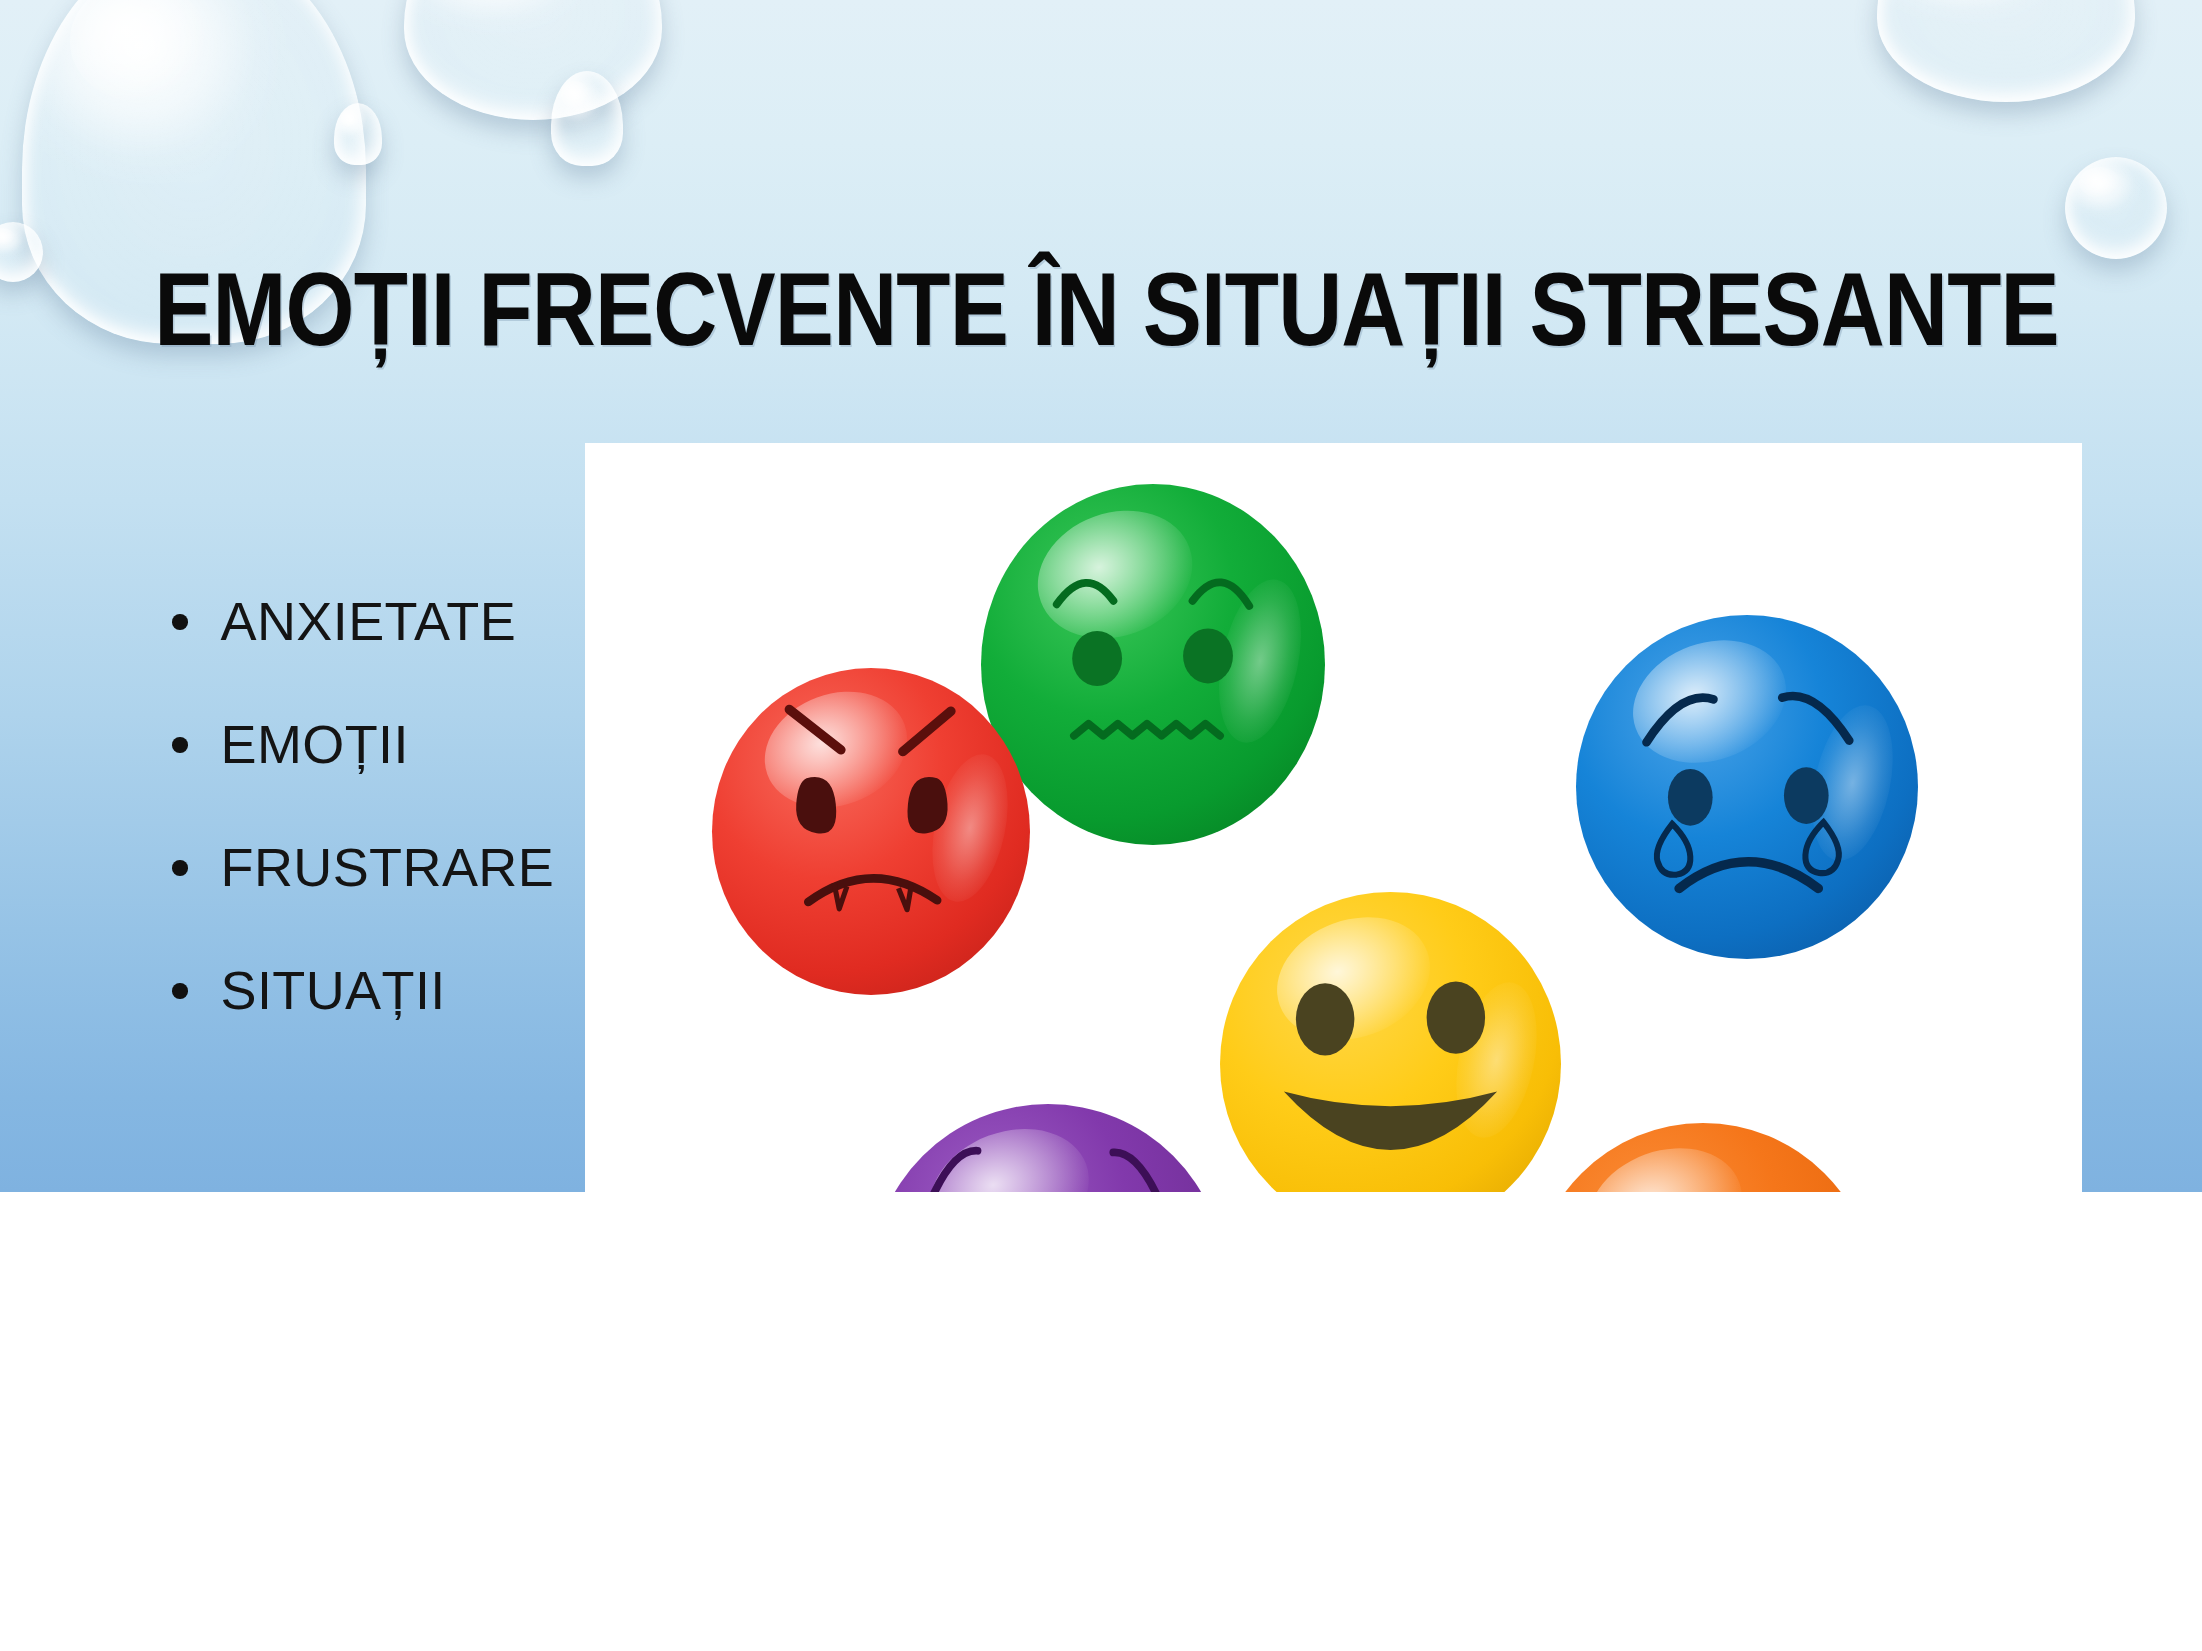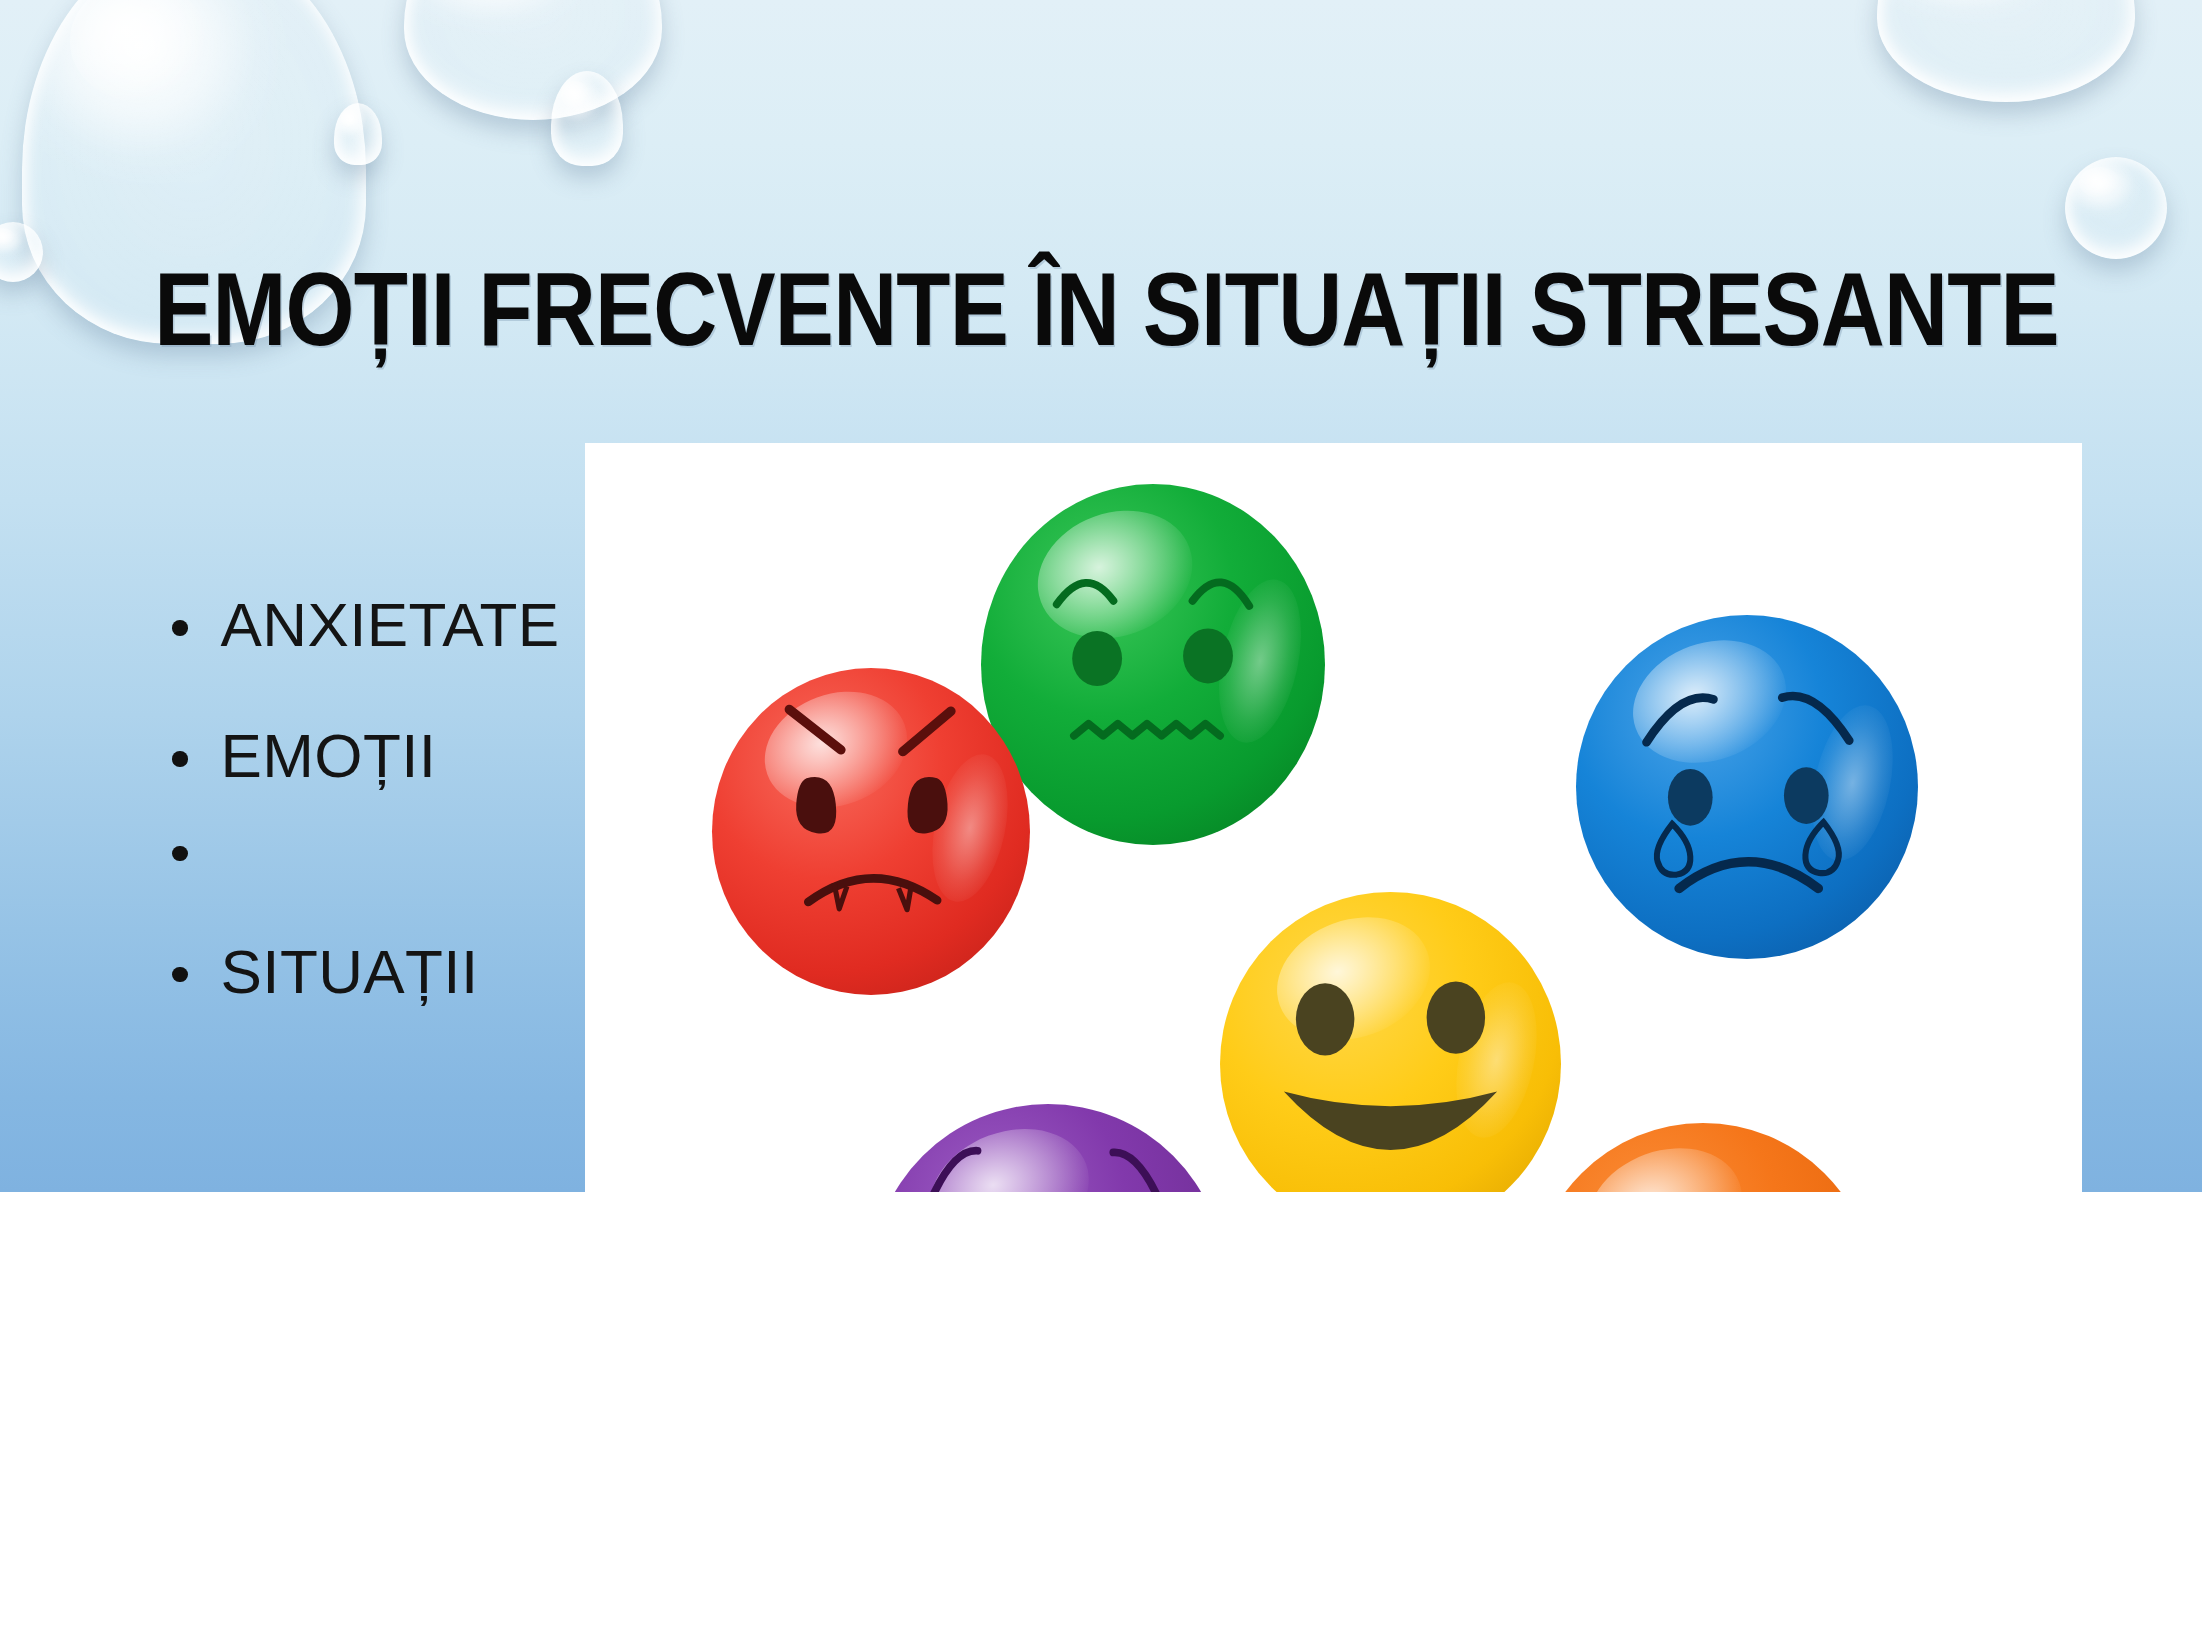--- a/index.html
+++ b/index.html
@@ -95,21 +95,21 @@
     flex:0 0 auto;
     width:15.5px; height:15.5px;
     border-radius:50%;
     background:#111;
     margin-right:33px;
     position:relative;
     top:-10.3px;
   }
   .bullet-text {
     font-family:"Liberation Sans", sans-serif;
-    font-size:62px;
+    font-size:54px;
     font-weight:400;
     color:#141414;
     letter-spacing:0.4px;
     line-height:1;
   }
 
   
   .photo-panel {
     position:absolute;
     left:585px; top:443px;
@@ -197,20 +197,21 @@
     <li class="bullet-row">
       <span class="bullet-dot"></span>
       <span class="bullet-text">ANXIETATE</span>
     </li>
     <li class="bullet-row">
       <span class="bullet-dot"></span>
       <span class="bullet-text">EMOȚII</span>
     </li>
     <li class="bullet-row">
       <span class="bullet-dot"></span>
+      <span class="bullet-text">FRUSTRARE</span>
     </li>
     <li class="bullet-row">
       <span class="bullet-dot"></span>
       <span class="bullet-text">SITUAȚII</span>
     </li>
   </ul>
 
   <div class="photo-panel">
 
     <div class="ball ball-green" style="left:396px; top:41px; width:344px; height:361px;">

